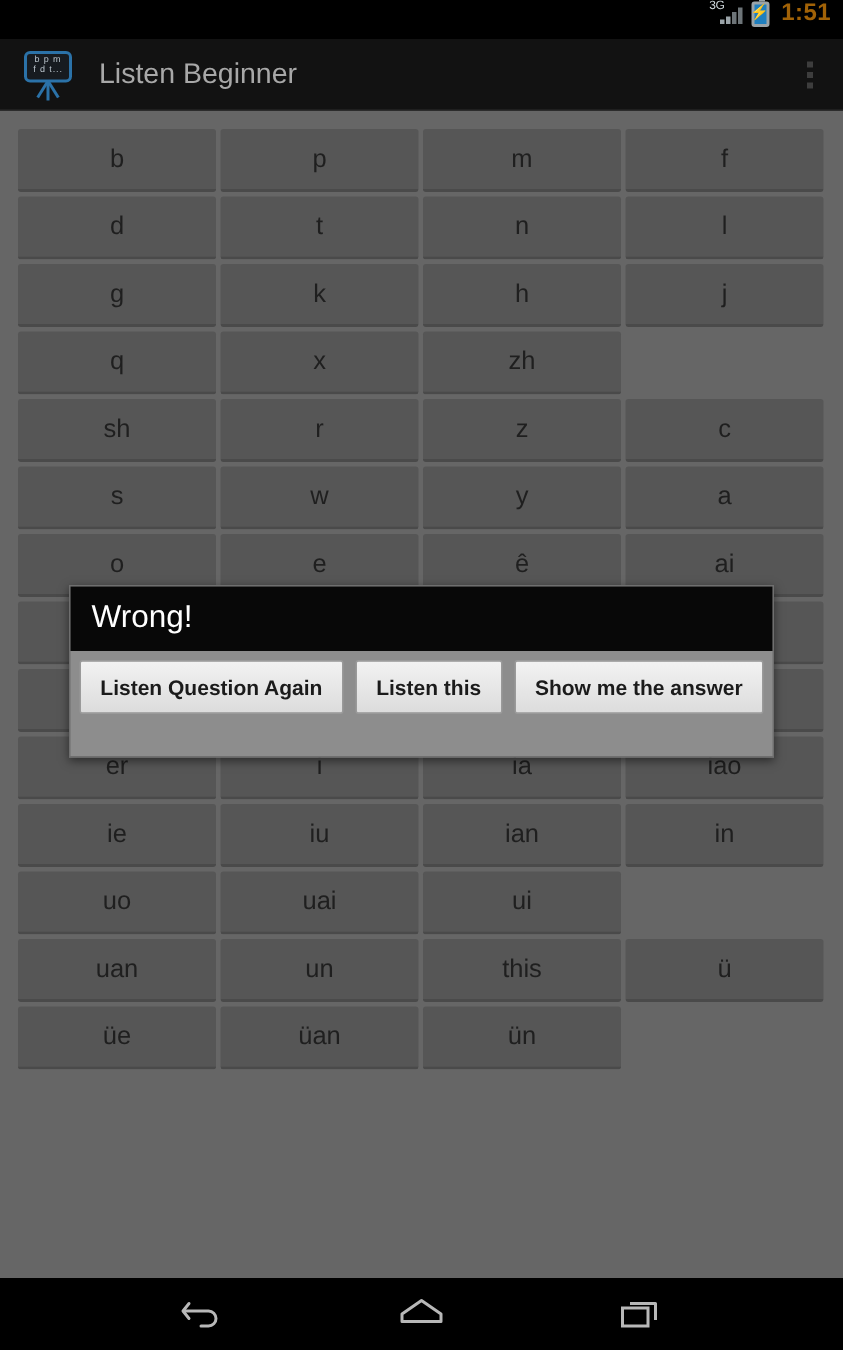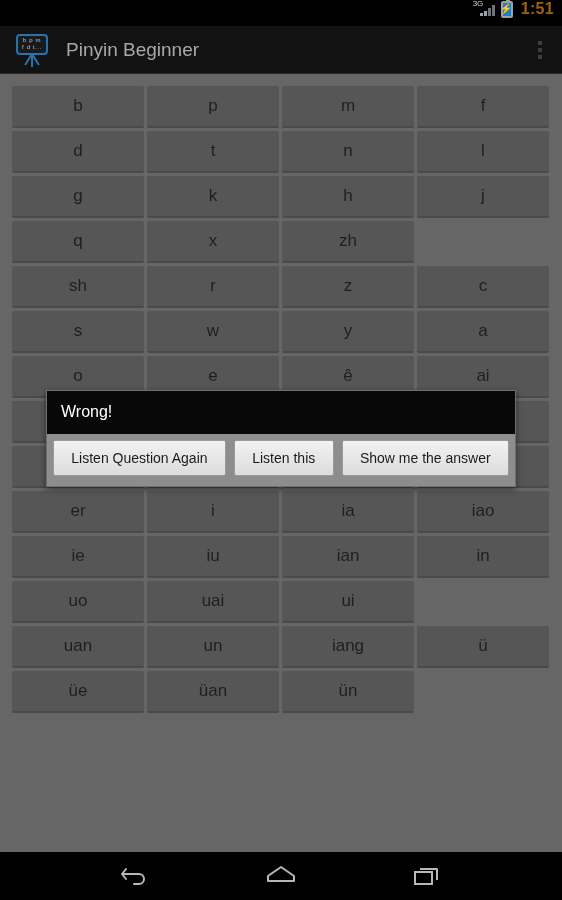--- a/index.html
+++ b/index.html
@@ -236,27 +236,28 @@
     border: 1px solid #6f6f6f;
     box-shadow: 0 2px 6px rgba(0,0,0,0.5);
     box-sizing: border-box;
   }
   #dialog-title-bar {
     background: rgba(0,0,0,0.94);
     padding: 9px 14px 10px 14px;
   }
   #dialog-title {
     color: #ffffff;
-    font-size: 16px;
+    font-size: 21px;
     line-height: 24px;
   }
   #dialog-buttons {
     display: flex;
     gap: 8px;
-    padding: 6px 6px 10px 6px;
+    padding: 6px 6px 28px 6px;
+    font-weight: bold;
   }
   .dlg-btn {
     flex: 1 1 auto;
     background: linear-gradient(#f2f2f2, #dcdcdc);
     border: 1px solid #9a9a9a;
     border-radius: 2px;
     color: #1b1b1b;
     font-size: 14px;
     height: 36px;
     display: flex;
@@ -315,21 +316,21 @@
       <div class="board">
         <span>b p m</span>
         <span>f d t...</span>
       </div>
       <div class="legs">
           <i></i>
           <i></i>
           <i></i>
         </div>
     </div>
-    <div id="app-title">Pinyin Beginner</div>
+    <div id="app-title">Listen Beginner</div>
     <div id="overflow-menu">
         <i></i>
         <i></i>
         <i></i>
       </div>
   </div>
 
   <div id="grid">
       <div class="grid-row">
         <div class="cell">b</div>
@@ -397,21 +398,21 @@
         <div class="cell">in</div>
       </div>
       <div class="grid-row">
         <div class="cell">uo</div>
         <div class="cell">uai</div>
         <div class="cell">ui</div>
       </div>
       <div class="grid-row">
         <div class="cell">uan</div>
         <div class="cell">un</div>
-        <div class="cell">iang</div>
+        <div class="cell">this</div>
         <div class="cell">ü</div>
       </div>
       <div class="grid-row">
         <div class="cell">üe</div>
         <div class="cell">üan</div>
         <div class="cell">ün</div>
         <div class="cell blank"></div>
       </div>
     </div>
 

